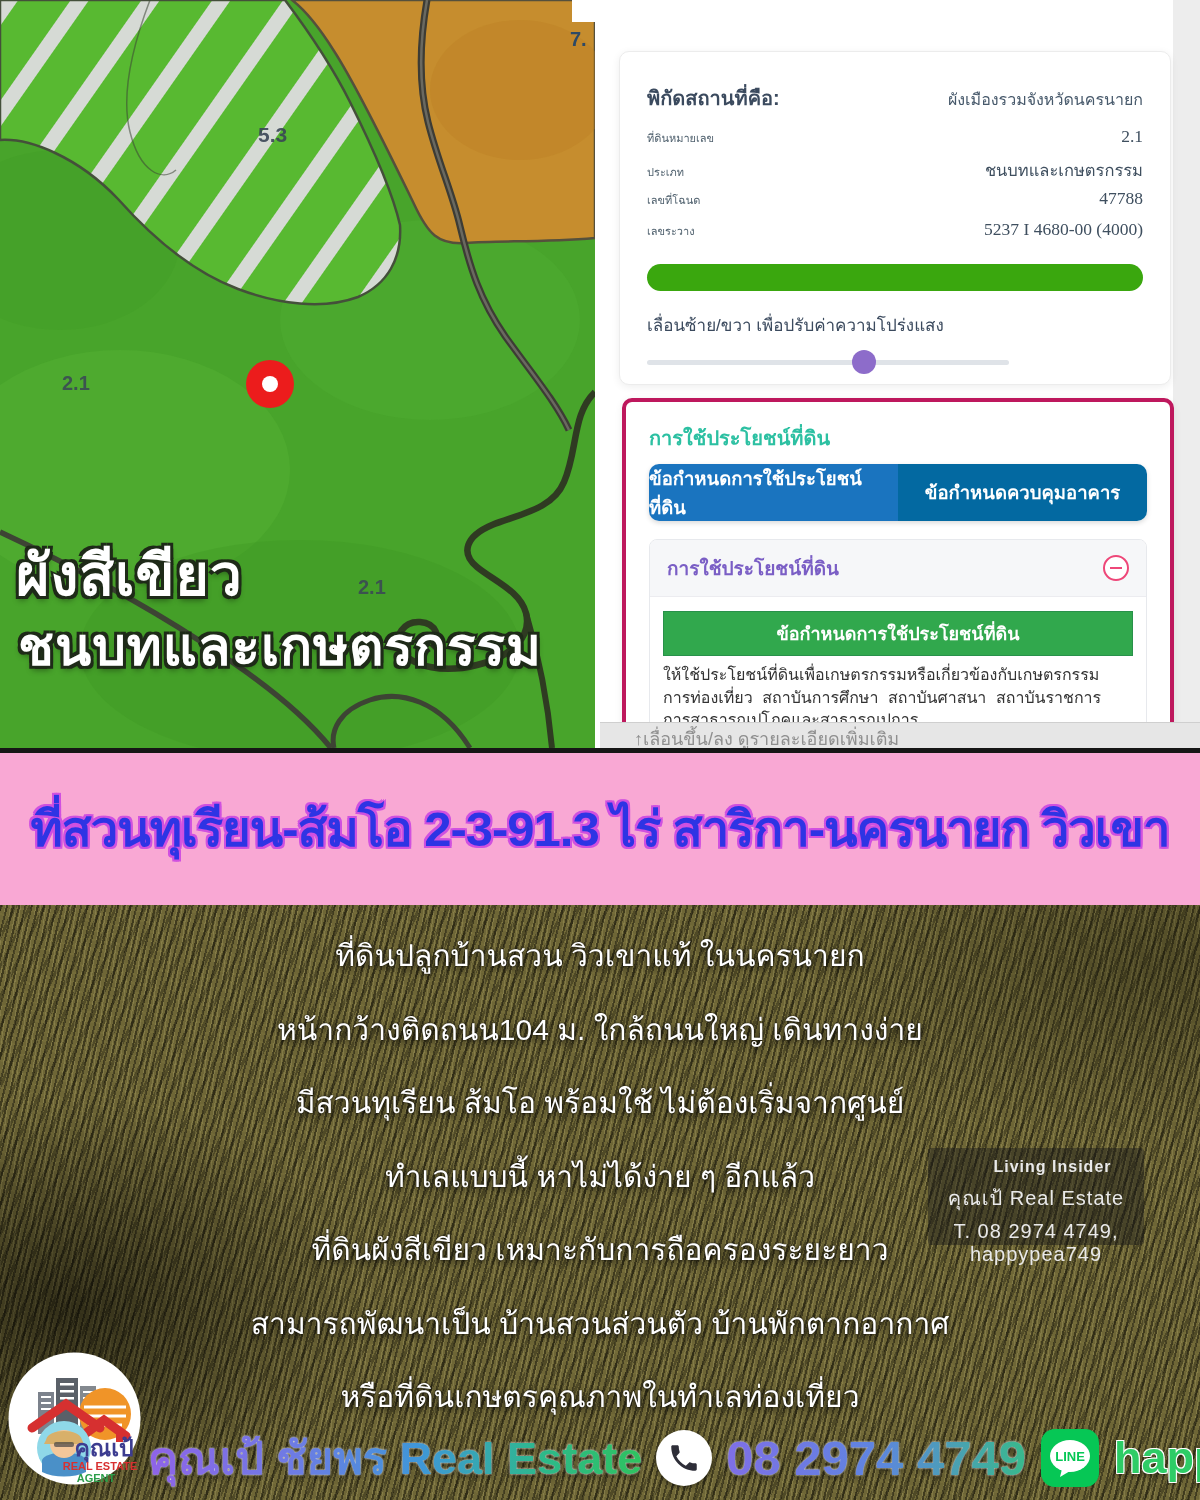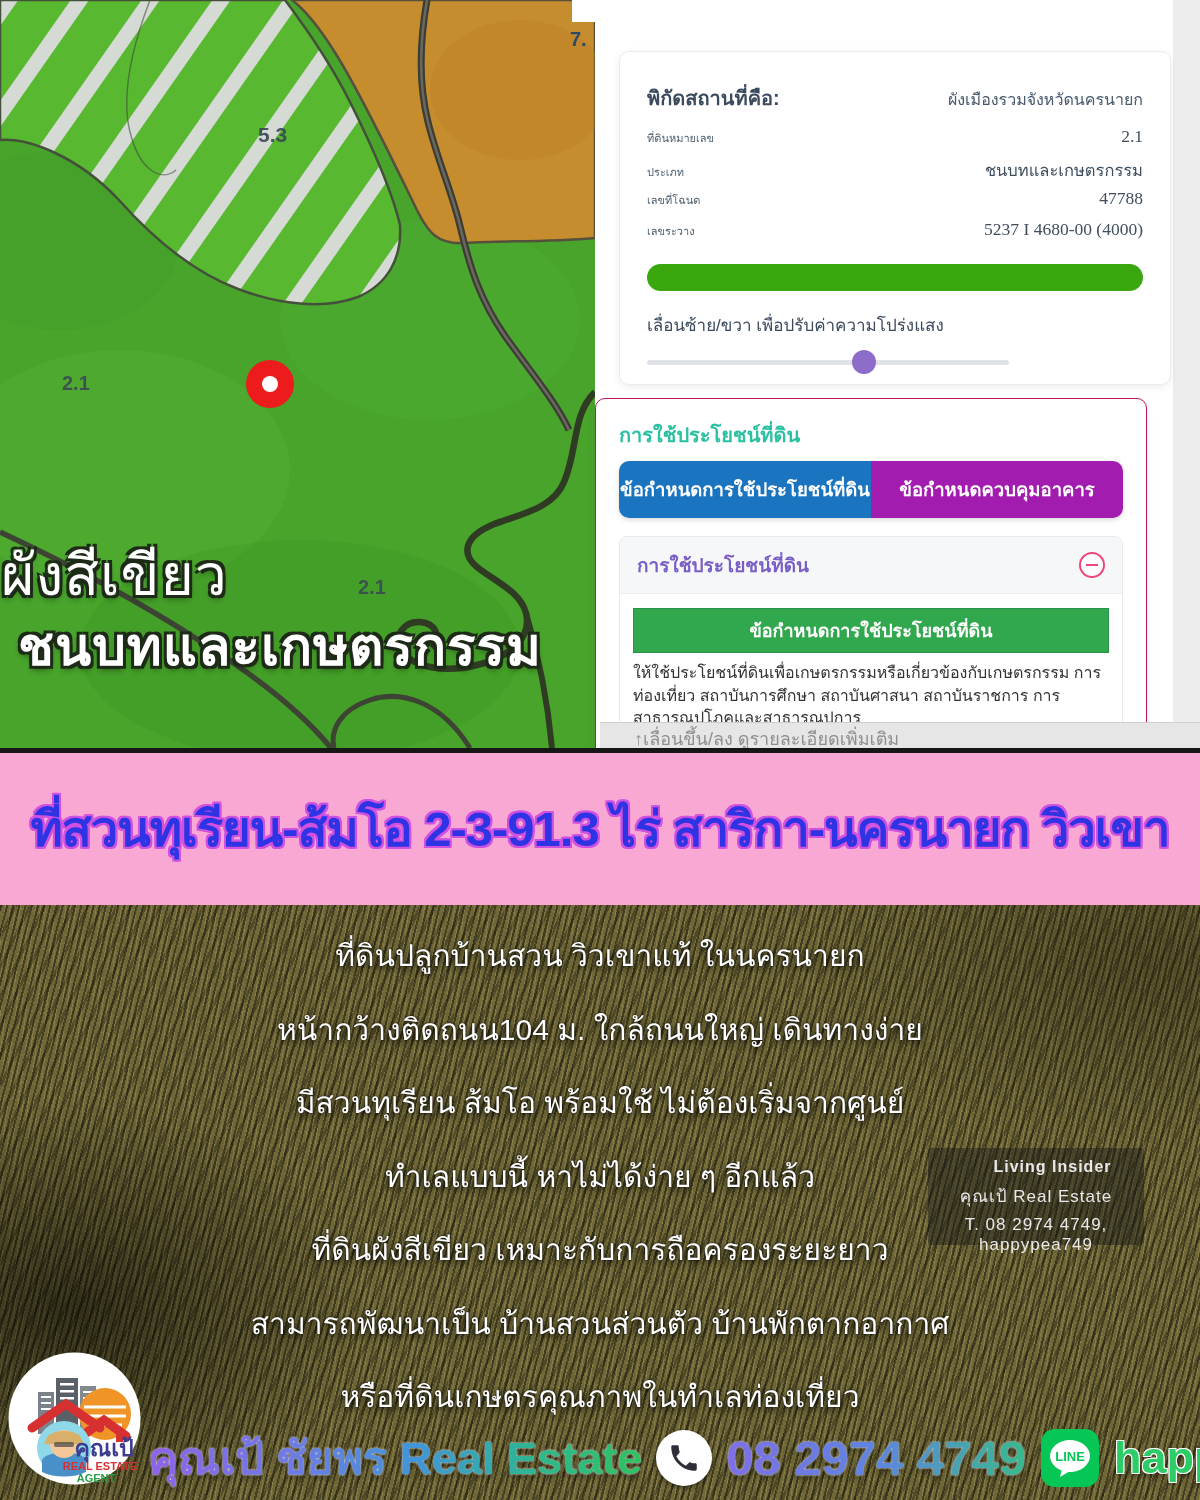--- a/index.html
+++ b/index.html
@@ -2,21 +2,21 @@
 <html><head>
 <meta charset="utf-8">
 <style>
   * { margin:0; padding:0; box-sizing:border-box; }
   body { font-family:"Liberation Sans", sans-serif; }
   #canvas { position:relative; width:1200px; height:1500px; overflow:hidden; background:#fff; }
 
   
   .top-section { position:absolute; left:0; top:0; width:1200px; height:748px; background:#fff; overflow:hidden; }
   .map-wrap { position:absolute; left:0; top:0; width:595px; height:748px; }
-  .map-overlay-t1 { position:absolute; left:1px; top:530px; font-size:57px; font-weight:400; color:#fff;
+  .map-overlay-t1 { position:absolute; left:16px; top:530px; font-size:57px; font-weight:700; color:#fff;
     text-shadow:-3px -3px 0 #1e2a18,3px -3px 0 #1e2a18,-3px 3px 0 #1e2a18,3px 3px 0 #1e2a18,0 4px 6px rgba(0,0,0,.45); letter-spacing:1px;}
   .map-overlay-t2 { position:absolute; left:18px; top:604px; font-size:53px; font-weight:800; color:#fff;
     text-shadow:-3px -3px 0 #1e2a18,3px -3px 0 #1e2a18,-3px 3px 0 #1e2a18,3px 3px 0 #1e2a18,0 4px 6px rgba(0,0,0,.45); letter-spacing:1px;}
 
   .scroll-strip { position:absolute; right:0; top:0; width:27px; height:748px; background:#ededed; }
 
   
   .info-card { position:absolute; left:619px; top:51px; width:552px; height:334px; background:#fff;
     border:1px solid #ececec; border-radius:10px; box-shadow:0 2px 8px rgba(0,0,0,.07); padding:30px 27px 18px; }
   .info-title-row { display:flex; justify-content:space-between; align-items:baseline; margin-bottom:12px; }
@@ -26,27 +26,27 @@
   .info-row .lbl { font-size:11px; color:#51626f; }
   .info-row .val { font-size:16.5px; color:#3f4f5f; }
   .val.serif { font-family:"Liberation Serif", serif; font-size:17.5px; }
   .zone-bar { height:27px; border-radius:14px; background:#3aa70e; margin-top:14px; }
   .opacity-label { margin-top:20px; font-size:17px; color:#3b4a5e; }
   .slider { position:relative; margin-top:12px; width:362px; height:26px; }
   .slider .track { position:absolute; left:0; right:0; top:10px; height:5px; border-radius:3px; background:#dfe3e8; }
   .slider .thumb { position:absolute; left:calc(60% - 12px); top:0; width:24px; height:24px; border-radius:50%; background:#8d6cca; }
 
   
-  .landuse-card { position:absolute; left:595px; top:398px; width:552px; height:380px; background:#fff;
-    border:1px solid #be185d; border-radius:10px; box-shadow:0 2px 8px rgba(0,0,0,.07); padding:20px 23px; }
+  .landuse-card { position:absolute; left:622px; top:398px; width:552px; height:380px; background:#fff;
+    border:4px solid #be185d; border-radius:10px; box-shadow:0 2px 8px rgba(0,0,0,.07); padding:20px 23px;font-family:Liberation Mono, monospace; }
   .section-title { font-size:20px; font-weight:700; color:#2cc0a2; }
   .tabs { display:flex; margin-top:10px; height:57px; border-radius:10px; overflow:hidden; box-shadow:0 2px 5px rgba(0,0,0,.15); }
   .tab { flex:1; display:flex; align-items:center; justify-content:center; color:#fff; font-size:18.5px; font-weight:700; cursor:pointer; }
   .tab.active { background:#1a74bf; }
-  .tab.inactive { background:#a21caf; }
+  .tab.inactive { background:#0369a1; }
   .inner-card { margin-top:18px; border:1px solid #e7e9ed; border-radius:8px; background:#fff; overflow:hidden; }
   .inner-head { display:flex; justify-content:space-between; align-items:center; padding:13px 17px; background:#f6f7f9; border-bottom:1px solid #ececf0; }
   .inner-head-title { font-size:19px; font-weight:700; color:#7a5ec5; }
   .minus-btn { width:26px; height:26px; border:2.5px solid #ee4779; border-radius:50%; display:flex; align-items:center; justify-content:center; background:#fff; cursor:pointer; }
   .minus-btn i { display:block; width:12px; height:2.5px; background:#ee4779; }
   .inner-body { padding:14px 13px 0; }
   .green-banner { height:45px; display:flex; align-items:center; justify-content:center; background:#31a84d; border:1px solid #28914a;
     color:#fff; font-size:18px; font-weight:700; margin-bottom:9px; }
   .landuse-text { font-size:16px; color:#333; line-height:1.42; }
   .scroll-hint { position:absolute; left:600px; top:722px; width:600px; height:26px; background:#e6e6e6; border-top:1px solid #cfcfcf;
@@ -70,21 +70,21 @@
       repeating-linear-gradient(116deg, rgba(8,8,2,.3) 0 3px, transparent 3px 13px),
       repeating-linear-gradient(10deg, rgba(160,150,80,.12) 0 2px, transparent 2px 9px);
   }
   .desc { position:absolute; left:0; top:14px; width:1200px; text-align:center; }
   .desc-line { line-height:73.5px; font-size:30px; font-weight:400; color:#fff;
     text-shadow:0 3px 7px rgba(0,0,0,.8), 0 0 2px rgba(0,0,0,.9); }
 
   .watermark { position:absolute; left:928px; top:243px; width:216px; height:97px; background:rgba(25,25,25,.45);
     border-radius:4px; color:#e9e9e9; text-align:center; padding-top:10px; }
   .wm-brand { font-size:16px; font-weight:700; letter-spacing:1px;margin-left:33px; }
-  .wm-line { font-size:17px; margin-top:6px; letter-spacing:1px; }
+  .wm-line { font-size:20px; margin-top:6px; letter-spacing:1px; }
 
   
   .footer-row { position:absolute; left:148px; top:505px; width:1052px; height:95px; display:flex; align-items:center; gap:14px; }
   .agent-name { font-size:45px; font-weight:800; background:linear-gradient(90deg,#8f63e8 0%,#6d7ce4 30%,#3f97d8 55%,#2db98a 80%,#2fc25f 100%);
     -webkit-background-clip:text; background-clip:text; color:#4f8be0; -webkit-text-fill-color:transparent;
     filter:drop-shadow(0 0 1px rgba(255,255,255,.95)) drop-shadow(0 2px 3px rgba(0,0,0,.5)); white-space:nowrap; }
   .phone-badge { width:56px; height:56px; border-radius:50%; background:#fff; display:flex; align-items:center; justify-content:center; flex:0 0 auto;
     box-shadow:0 2px 4px rgba(0,0,0,.4); }
   .phone-number { font-size:49px; font-weight:800; background:linear-gradient(90deg,#7f6fe6 0%,#5e85e0 50%,#38b98c 100%);
     -webkit-background-clip:text; background-clip:text; color:#7f6fe6; -webkit-text-fill-color:transparent;

